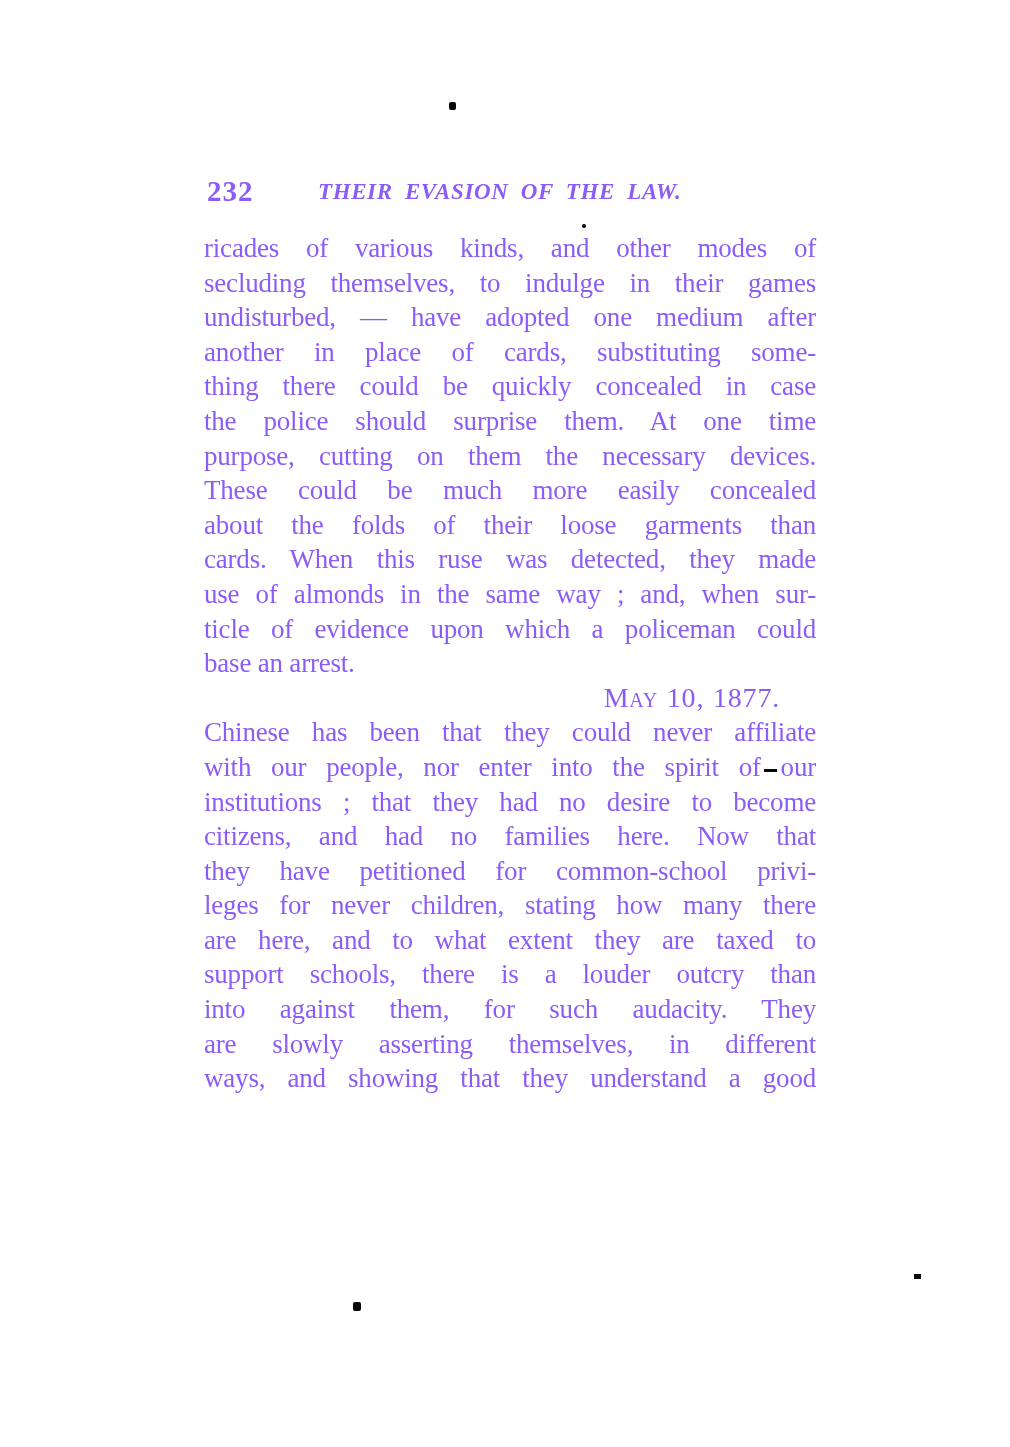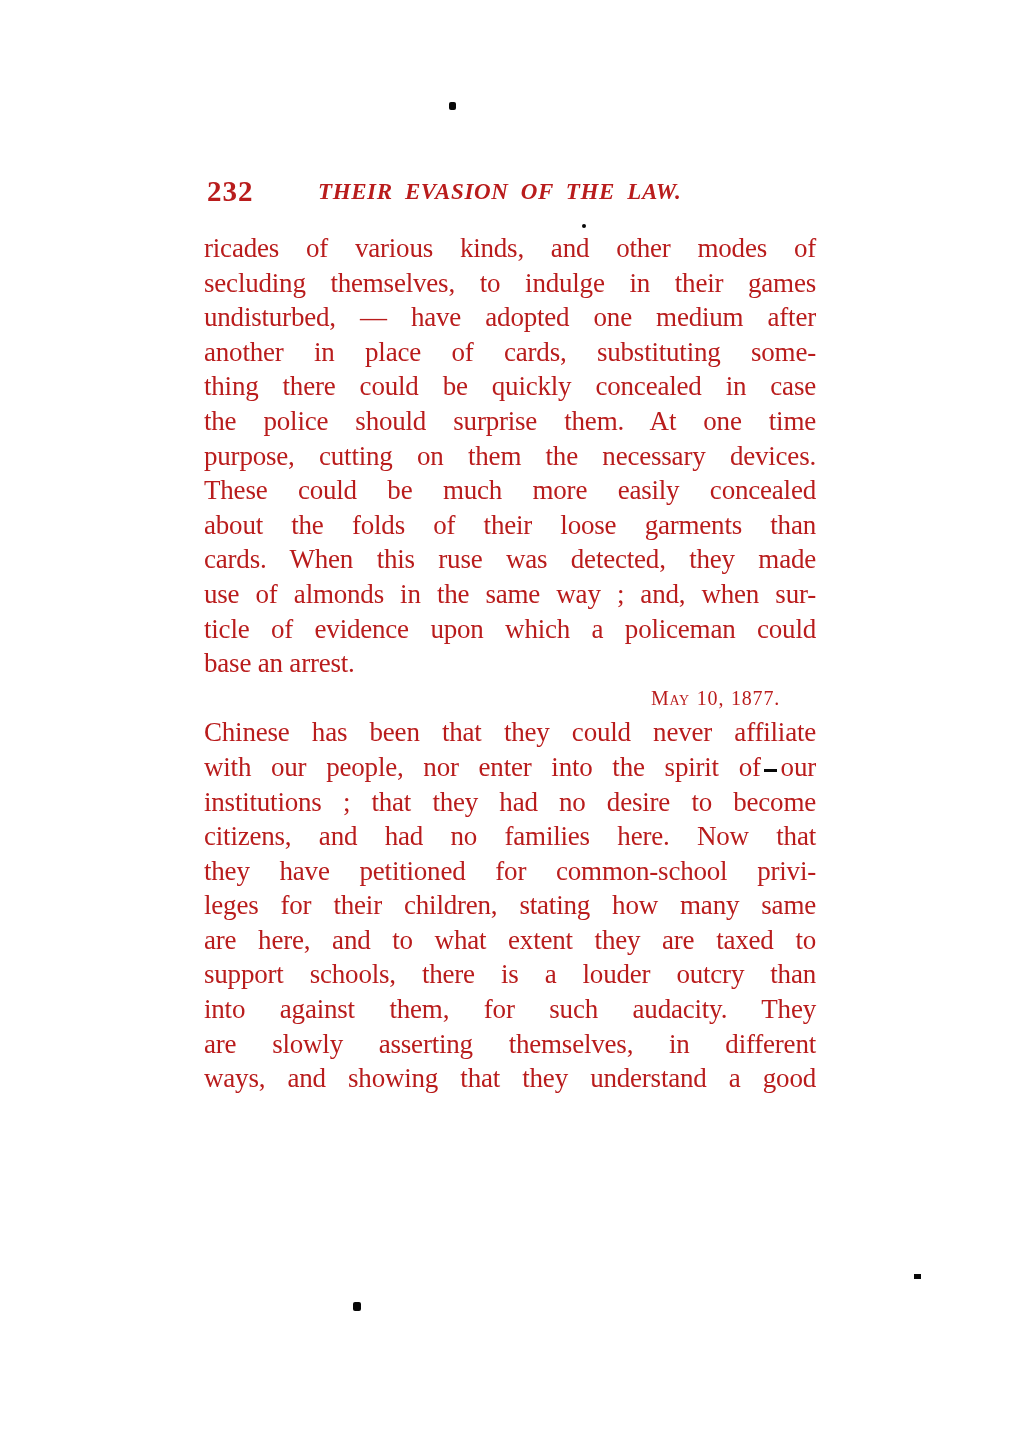--- a/index.html
+++ b/index.html
@@ -1,20 +1,20 @@
 <!DOCTYPE html>
 <html><head>
 <meta charset="utf-8">
 <style>
   html,body { margin:0; padding:0; background:#ffffff; }
   .page {
     position:relative; width:924px; height:1447px;
     background:#ffffff; overflow:hidden;
     font-family:"Liberation Serif","DejaVu Serif",serif;
-    color:#b91c1c;
+    color:#8b5cf6;
     -webkit-font-smoothing:antialiased;
   }
   .header { position:absolute; top:175px; left:204px; width:614px; height:34px; }
   .pagenum {
     position:absolute; left:3px; top:0;
     font-size:29px; font-weight:700; letter-spacing:1px;
   }
   .title {
     position:absolute; left:114px; top:4px;
     font-size:23px; font-weight:700; font-style:italic;
@@ -23,21 +23,21 @@
   .text {
     position:absolute; left:204px; top:231px; width:612px;
     font-size:27px; line-height:34.6px; letter-spacing:-0.2px;
   }
   .ln { text-align:justify; text-align-last:justify; }
   .ln.endpara { text-align:right; text-align-last:left; }
   .ln.indent { text-indent:22px; }
   .ln.date {
     text-align:right; text-align-last:right;
     padding-right:36px; box-sizing:border-box;
-    font-size:20px; font-variant:small-caps;
+    font-size:28px; font-variant:small-caps;
     letter-spacing:0.8px; word-spacing:1px;
   }
   .speck { position:absolute; background:#080808; }
   .speck.round { border-radius:2px; }
 </style>
 </head>
 <body>
 
 <div class="page">
 
@@ -59,21 +59,21 @@
       <div class="ln">cards.  When this ruse was detected, they made</div>
       <div class="ln">use of almonds in the same way ; and, when sur-</div>
       <div class="ln">ticle of evidence upon which a policeman could</div>
       <div class="ln endpara">base an arrest.</div>
       <div class="ln date">May 10, 1877.</div>
       <div class="ln">Chinese has been that they could never affiliate</div>
       <div class="ln">with our people, nor enter into the spirit of our</div>
       <div class="ln">institutions ; that they had no desire to become</div>
       <div class="ln">citizens, and had no families here.  Now that</div>
       <div class="ln">they have petitioned for common-school privi-</div>
-      <div class="ln">leges for their children, stating how many same</div>
+      <div class="ln">leges for never children, stating how many there</div>
       <div class="ln">are here, and to what extent they are taxed to</div>
       <div class="ln">support schools, there is a louder outcry than</div>
       <div class="ln">into against them, for such audacity.  They</div>
       <div class="ln">are slowly asserting themselves, in different</div>
       <div class="ln">ways, and showing that they understand a good</div>
     </div>
 
   <div class="speck round" style="left:449px; top:102px; width:7px; height:8px;"></div>
   <div class="speck round" style="left:582px; top:224px; width:4px; height:4px;"></div>
   <div class="speck" style="left:764px; top:769px; width:13px; height:3px;"></div>

